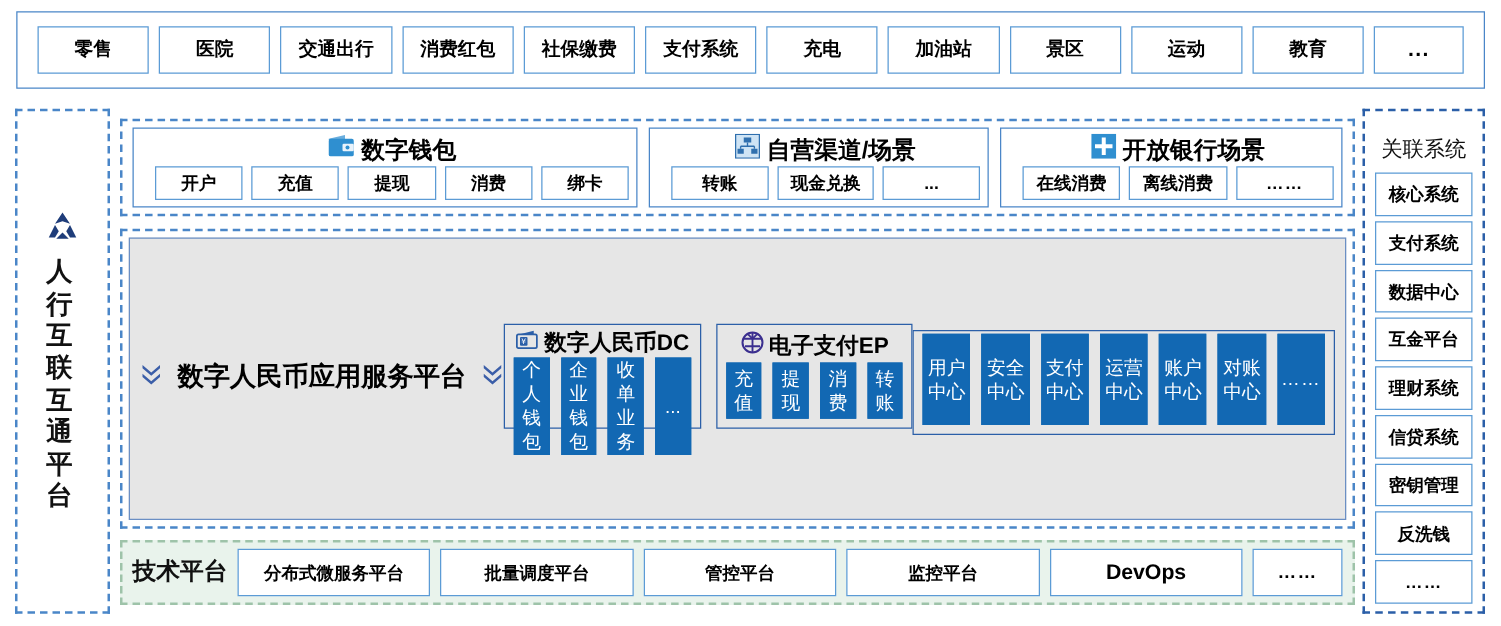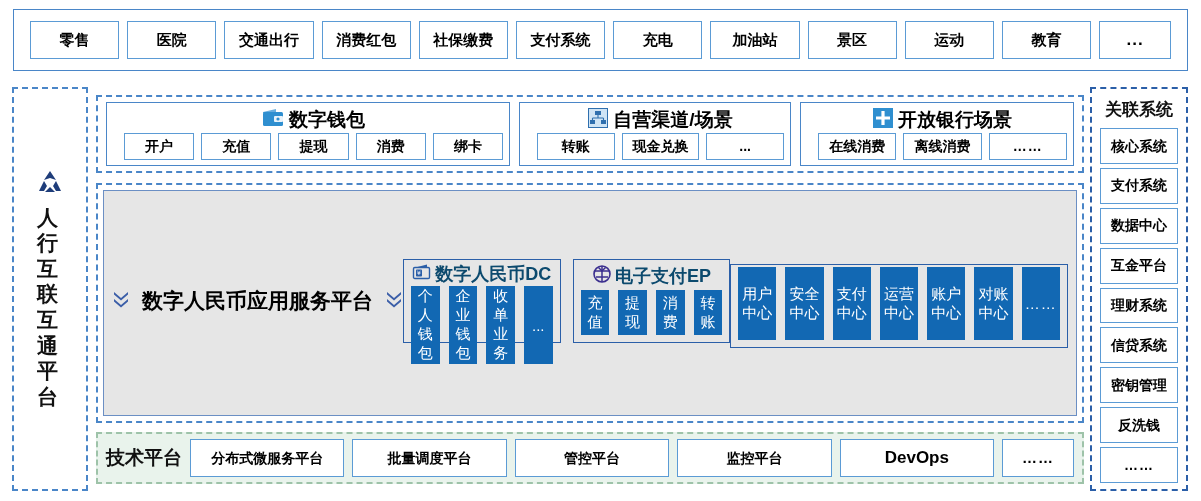--- a/index.html
+++ b/index.html
@@ -108,22 +108,22 @@
     height: 404px;
     border: 2px dashed #2b5fa8;
     box-sizing: border-box;
     display: flex;
     flex-direction: column;
     align-items: center;
     padding: 6px 8px 6px 8px;
   }
   .right-pillar .rp-title {
     font-size: 17px;
-    font-weight: bold;
-    margin: 3px 0 7px 0;
+    font-weight: normal;
+    margin: 13px 0 7px 0;
     color: #111111;
   }
   .right-pillar .rp-list {
     display: flex;
     flex-direction: column;
     gap: 4px;
     width: 100%;
     flex: 1;
     border-radius: 25px;
   }
@@ -244,21 +244,21 @@
   .sp-head {
     display: flex;
     align-items: center;
     justify-content: center;
     gap: 3px;
     height: 28px;
   }
   .sp-title {
     font-size: 18px;
     font-weight: bold;
-    color: #0c4a6e;
+    color: #000000;
     white-space: nowrap;
   }
   .sp-items {
     display: flex;
     gap: 9px;
     width: 100%;
     flex: 1;
   }
   .sp-items .chip-blue {
     flex: 1 1 0;

